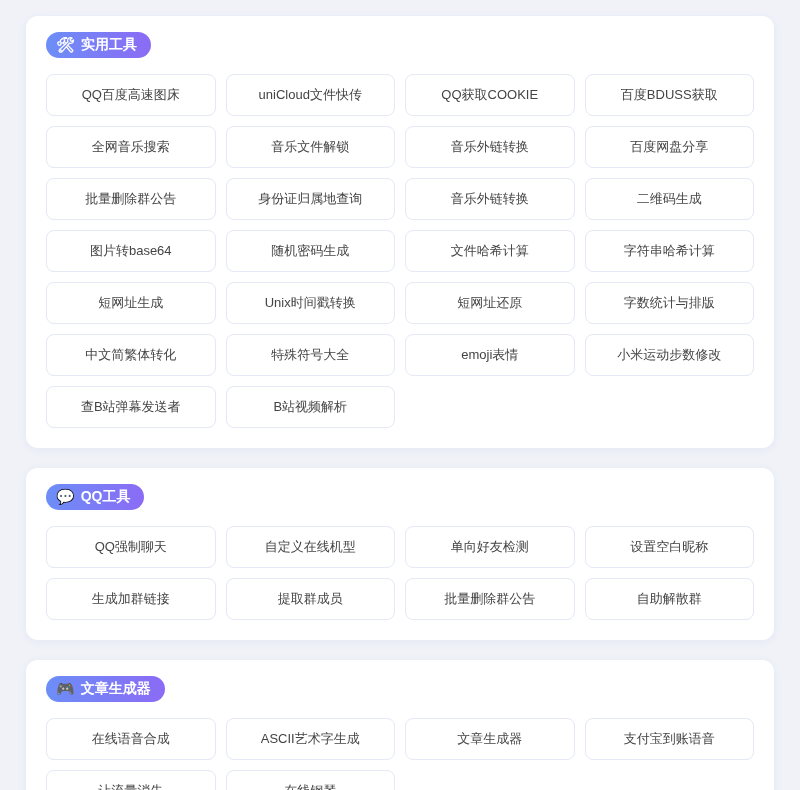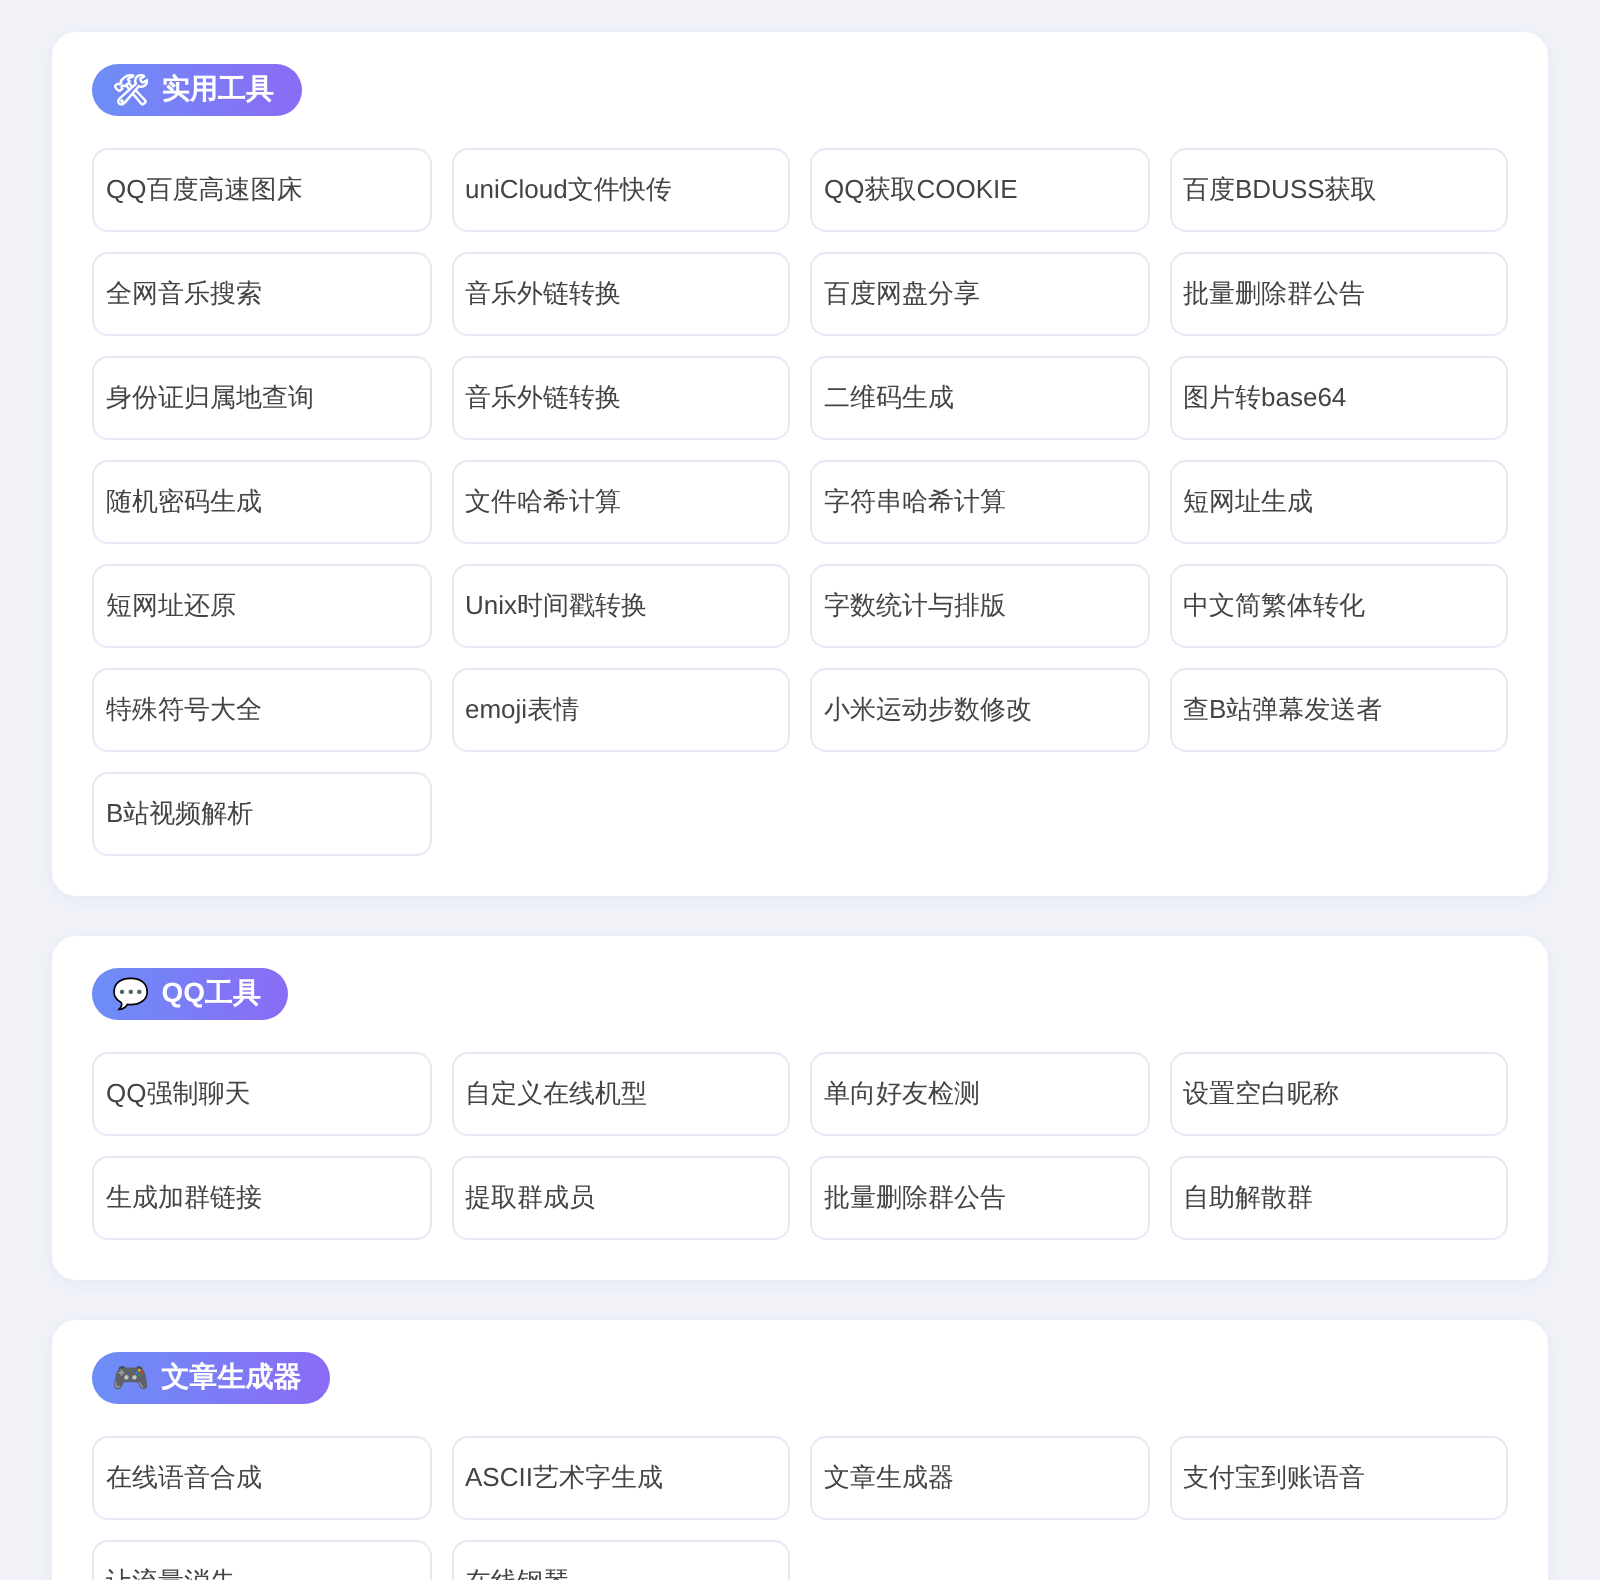--- a/index.html
+++ b/index.html
@@ -44,21 +44,21 @@
     .tool-grid {
       display: grid;
       grid-template-columns: repeat(4, 1fr);
       gap: 10px;
     }
     .tool-btn {
       background: #fff;
       border: 1.5px solid #e5e8f5;
       border-radius: 8px;
       padding: 11px 6px;
-      text-align: left;
+      text-align: center;
       color: #444;
       font-size: 13px;
       cursor: pointer;
       transition: border-color 0.2s, color 0.2s, box-shadow 0.2s;
       white-space: nowrap;
     }
   </style>
 </head>
 <body>
 
@@ -70,33 +70,34 @@
           <span class="badge-icon">🛠</span>
           <span>实用工具</span>
         </div>
       </div>
       <div class="tool-grid">
         <div class="tool-btn">QQ百度高速图床</div>
         <div class="tool-btn">uniCloud文件快传</div>
         <div class="tool-btn">QQ获取COOKIE</div>
         <div class="tool-btn">百度BDUSS获取</div>
         <div class="tool-btn">全网音乐搜索</div>
+        <div class="tool-btn">音乐文件解锁</div>
         <div class="tool-btn">音乐外链转换</div>
         <div class="tool-btn">百度网盘分享</div>
         <div class="tool-btn">批量删除群公告</div>
         <div class="tool-btn">身份证归属地查询</div>
         <div class="tool-btn">音乐外链转换</div>
         <div class="tool-btn">二维码生成</div>
         <div class="tool-btn">图片转base64</div>
         <div class="tool-btn">随机密码生成</div>
         <div class="tool-btn">文件哈希计算</div>
         <div class="tool-btn">字符串哈希计算</div>
         <div class="tool-btn">短网址生成</div>
+        <div class="tool-btn">Unix时间戳转换</div>
         <div class="tool-btn">短网址还原</div>
-        <div class="tool-btn">Unix时间戳转换</div>
         <div class="tool-btn">字数统计与排版</div>
         <div class="tool-btn">中文简繁体转化</div>
         <div class="tool-btn">特殊符号大全</div>
         <div class="tool-btn">emoji表情</div>
         <div class="tool-btn">小米运动步数修改</div>
         <div class="tool-btn">查B站弹幕发送者</div>
         <div class="tool-btn">B站视频解析</div>
       </div>
     </div>
     <div class="section">

